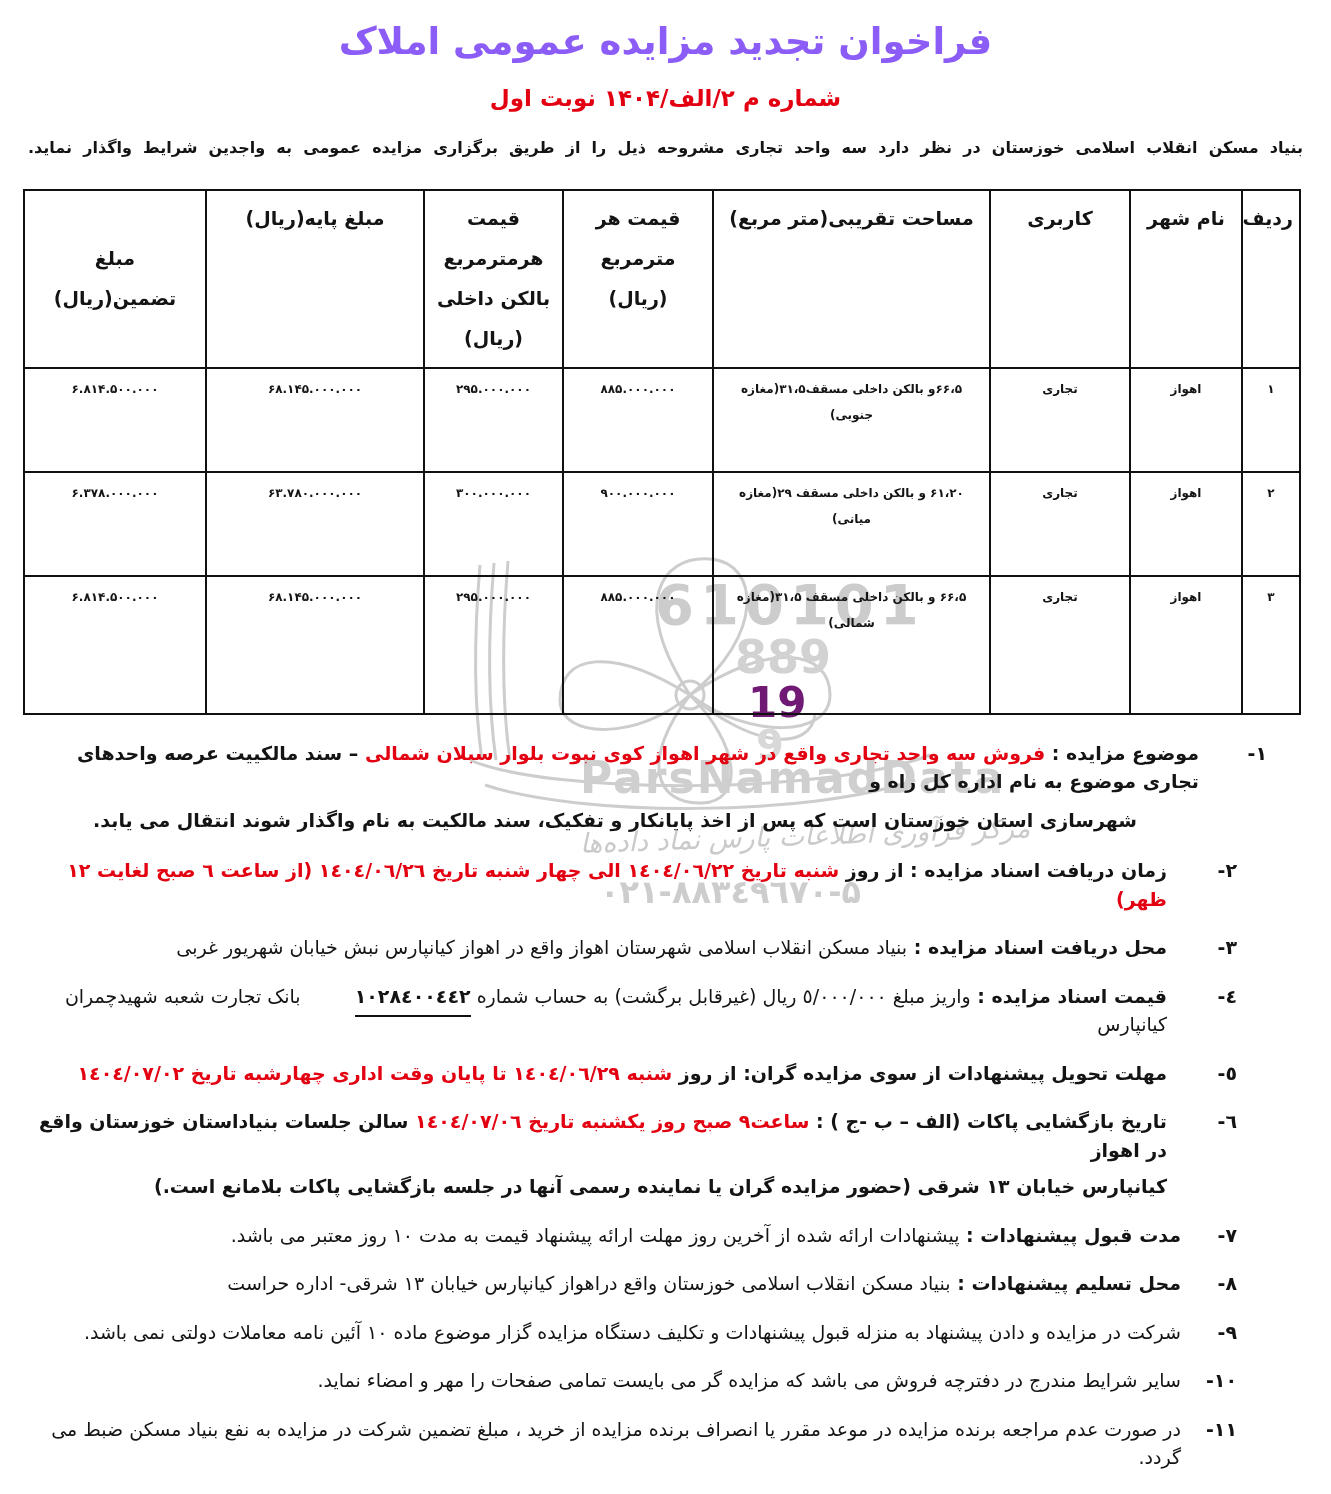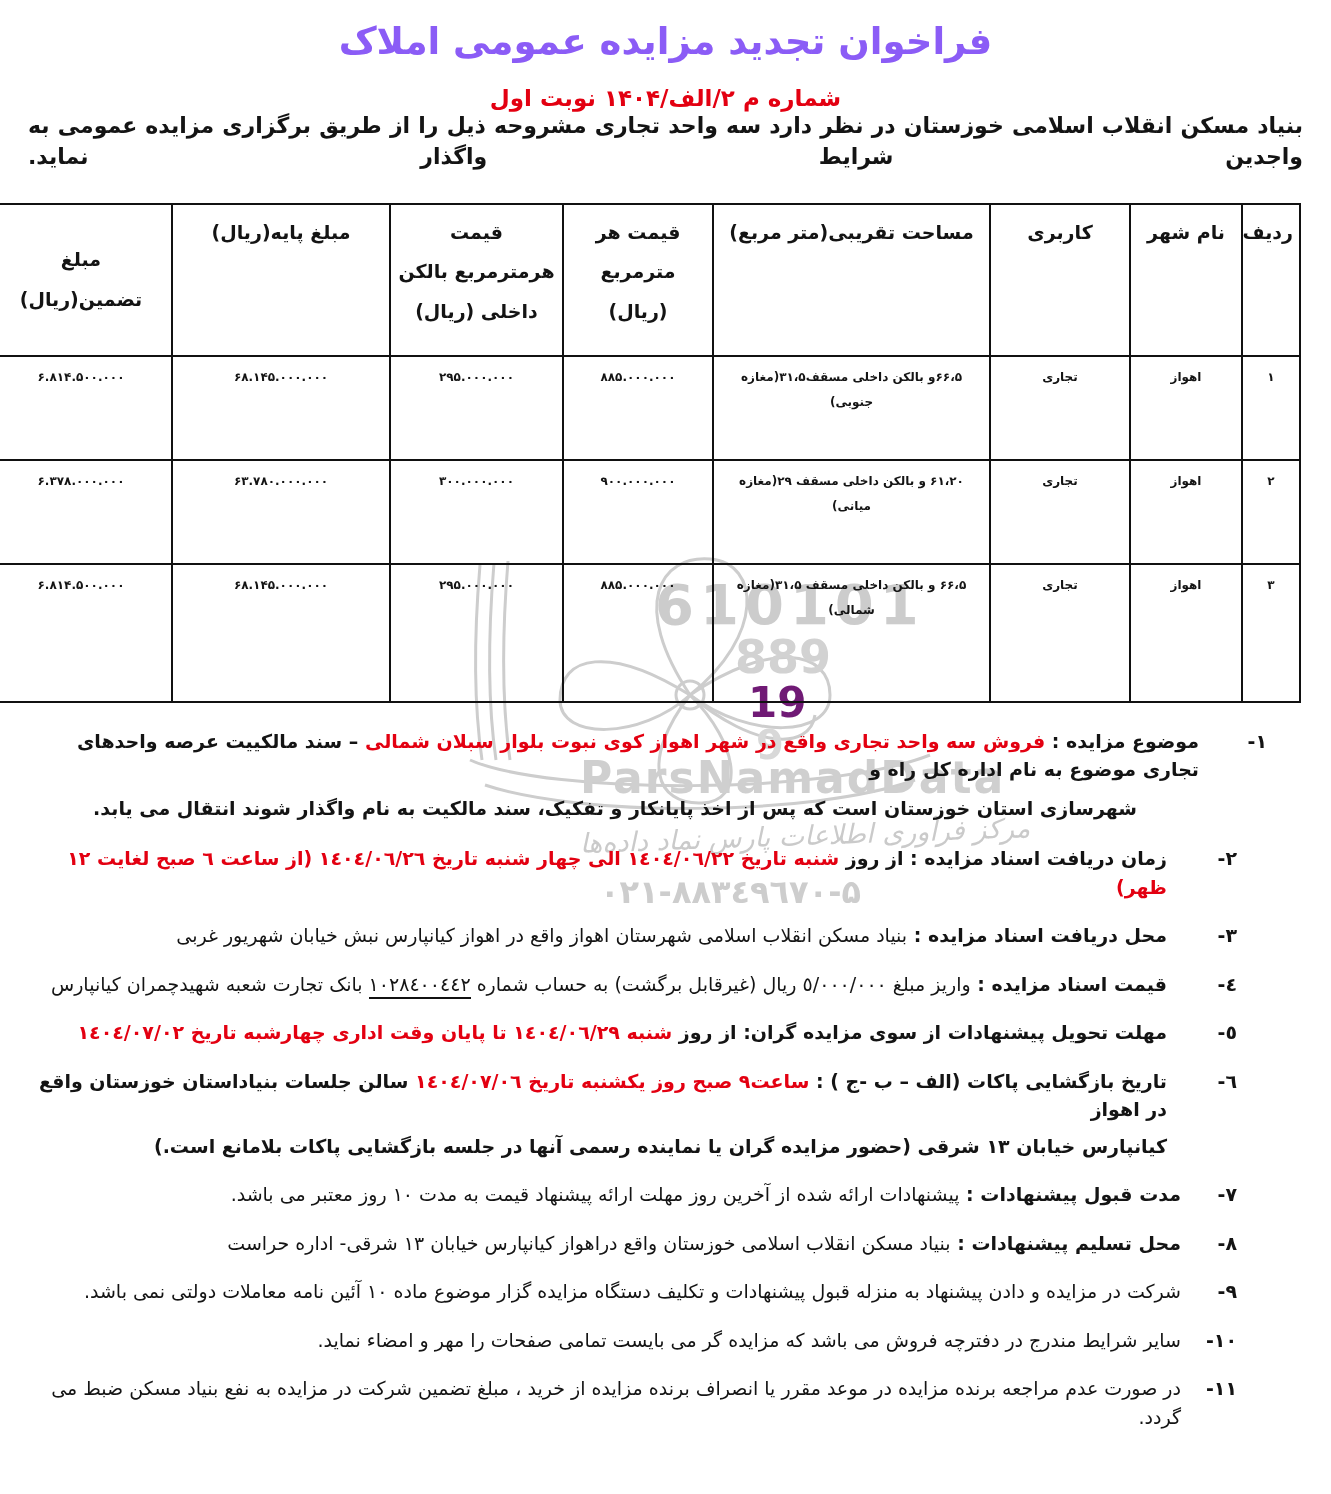--- a/index.html
+++ b/index.html
@@ -19,53 +19,53 @@
   .wm-num3 { position:absolute; left:748px; top:678px; font-size:42px; font-weight:bold; color:#701a75; direction:ltr; }
   .wm-num4 { position:absolute; left:756px; top:722px; font-size:40px; font-weight:bold; color:#d8d8d8; direction:ltr; }
   .wm-brand { position:absolute; left:580px; top:752px; font-size:44px; font-weight:bold; letter-spacing:2px; color:#cfcfcf; direction:ltr; }
   .wm-script { position:absolute; left:555px; top:820px; width:500px; font-size:27px; font-style:italic; color:#cacaca; transform:rotate(-2deg); text-align:center; }
   .wm-phone { position:absolute; left:600px; top:873px; font-size:32px; font-weight:bold; letter-spacing:4px; color:#cdcdcd; direction:ltr; }
 
   
   .page { position:relative; z-index:1; padding:16px 28px 0 28px; }
   .doc-title { text-align:center; font-size:37px; font-weight:bold; color:#8b5cf6; margin-top:4px; }
   .doc-subtitle { text-align:center; font-size:23px; font-weight:bold; color:var(--red); margin-top:22px; }
-  .doc-intro { font-size:22px; font-weight:bold; text-align:justify; text-align-last:justify; line-height:1.4; }
+  .doc-intro { margin-top:26px; font-size:16px; font-weight:bold; text-align:justify; text-align-last:justify; line-height:1.4; }
 
   table.main { border-collapse:collapse; table-layout:fixed; width:1271px; margin:30px 2px 0 auto; }
   table.main th, table.main td { border:2px solid #111; vertical-align:top; padding:8px 6px; text-align:center; }
   table.main th { font-size:19px; font-weight:bold; line-height:2.1; }
   table.main td { font-size:12px; font-weight:bold; line-height:2.15; }
   table.main th:nth-child(1), table.main td:nth-child(1) { width:58px; }
   table.main th:nth-child(2), table.main td:nth-child(2) { width:112px; }
   table.main th:nth-child(3), table.main td:nth-child(3) { width:140px;border-radius:11px; }
   table.main th:nth-child(4), table.main td:nth-child(4) { width:277px; }
   table.main th:nth-child(5), table.main td:nth-child(5) { width:150px; }
-  table.main th:nth-child(6), table.main td:nth-child(6) { width:173px; }
+  table.main th:nth-child(6), table.main td:nth-child(6) { width:139px; }
   table.main th:nth-child(7), table.main td:nth-child(7) { width:218px; }
   table.main th:nth-child(8), table.main td:nth-child(8) { width:182px; }
   table.main thead tr { height:152px; }
   table.main th:nth-child(8) { vertical-align:middle; }
   table.main tbody tr:nth-child(1) { height:104px; }
   table.main tbody tr:nth-child(2) { height:104px; }
   table.main tbody tr:nth-child(3) { height:138px; }
 
   .items { margin-top:24px; }
   .item { position:relative; padding-right:136px; margin-bottom:20px; font-size:19px; line-height:1.5; }
   .item .item-num { position:absolute; right:66px; top:0; font-size:19px; font-weight:bold; }
   .item.first { padding-right:104px; margin-bottom:10px; }
   .item.first .item-num { right:36px; }
   .item.cont1 { padding-right:166px; margin-bottom:22px; }
   .item.cont2 { margin-top:-12px; }
   .item.plain { padding-right:122px; }
   .seg-label { font-weight:bold; }
   .seg-red { color:var(--red); font-weight:bold; }
   .seg-bold { font-weight:bold; }
   .seg-text { font-weight:normal; }
-  .seg-underline { font-weight:normal; border-bottom:2px solid #111; padding-bottom:2px; }
+  .seg-underline { font-weight:bold; border-bottom:2px solid #111; padding-bottom:8px;margin-left:48px; }
 </style>
 </head>
 <body>
 
 <div class="watermark">
   <svg class="wm-flower" width="560" height="280" viewBox="0 0 560 280" fill="none">
     <g stroke="#cdcdcd" stroke-width="3" fill="none">
 
       <path d="M70 20 C 64 90, 64 160, 72 215"></path>
       <path d="M84 18 C 78 90, 78 160, 86 215"></path>

